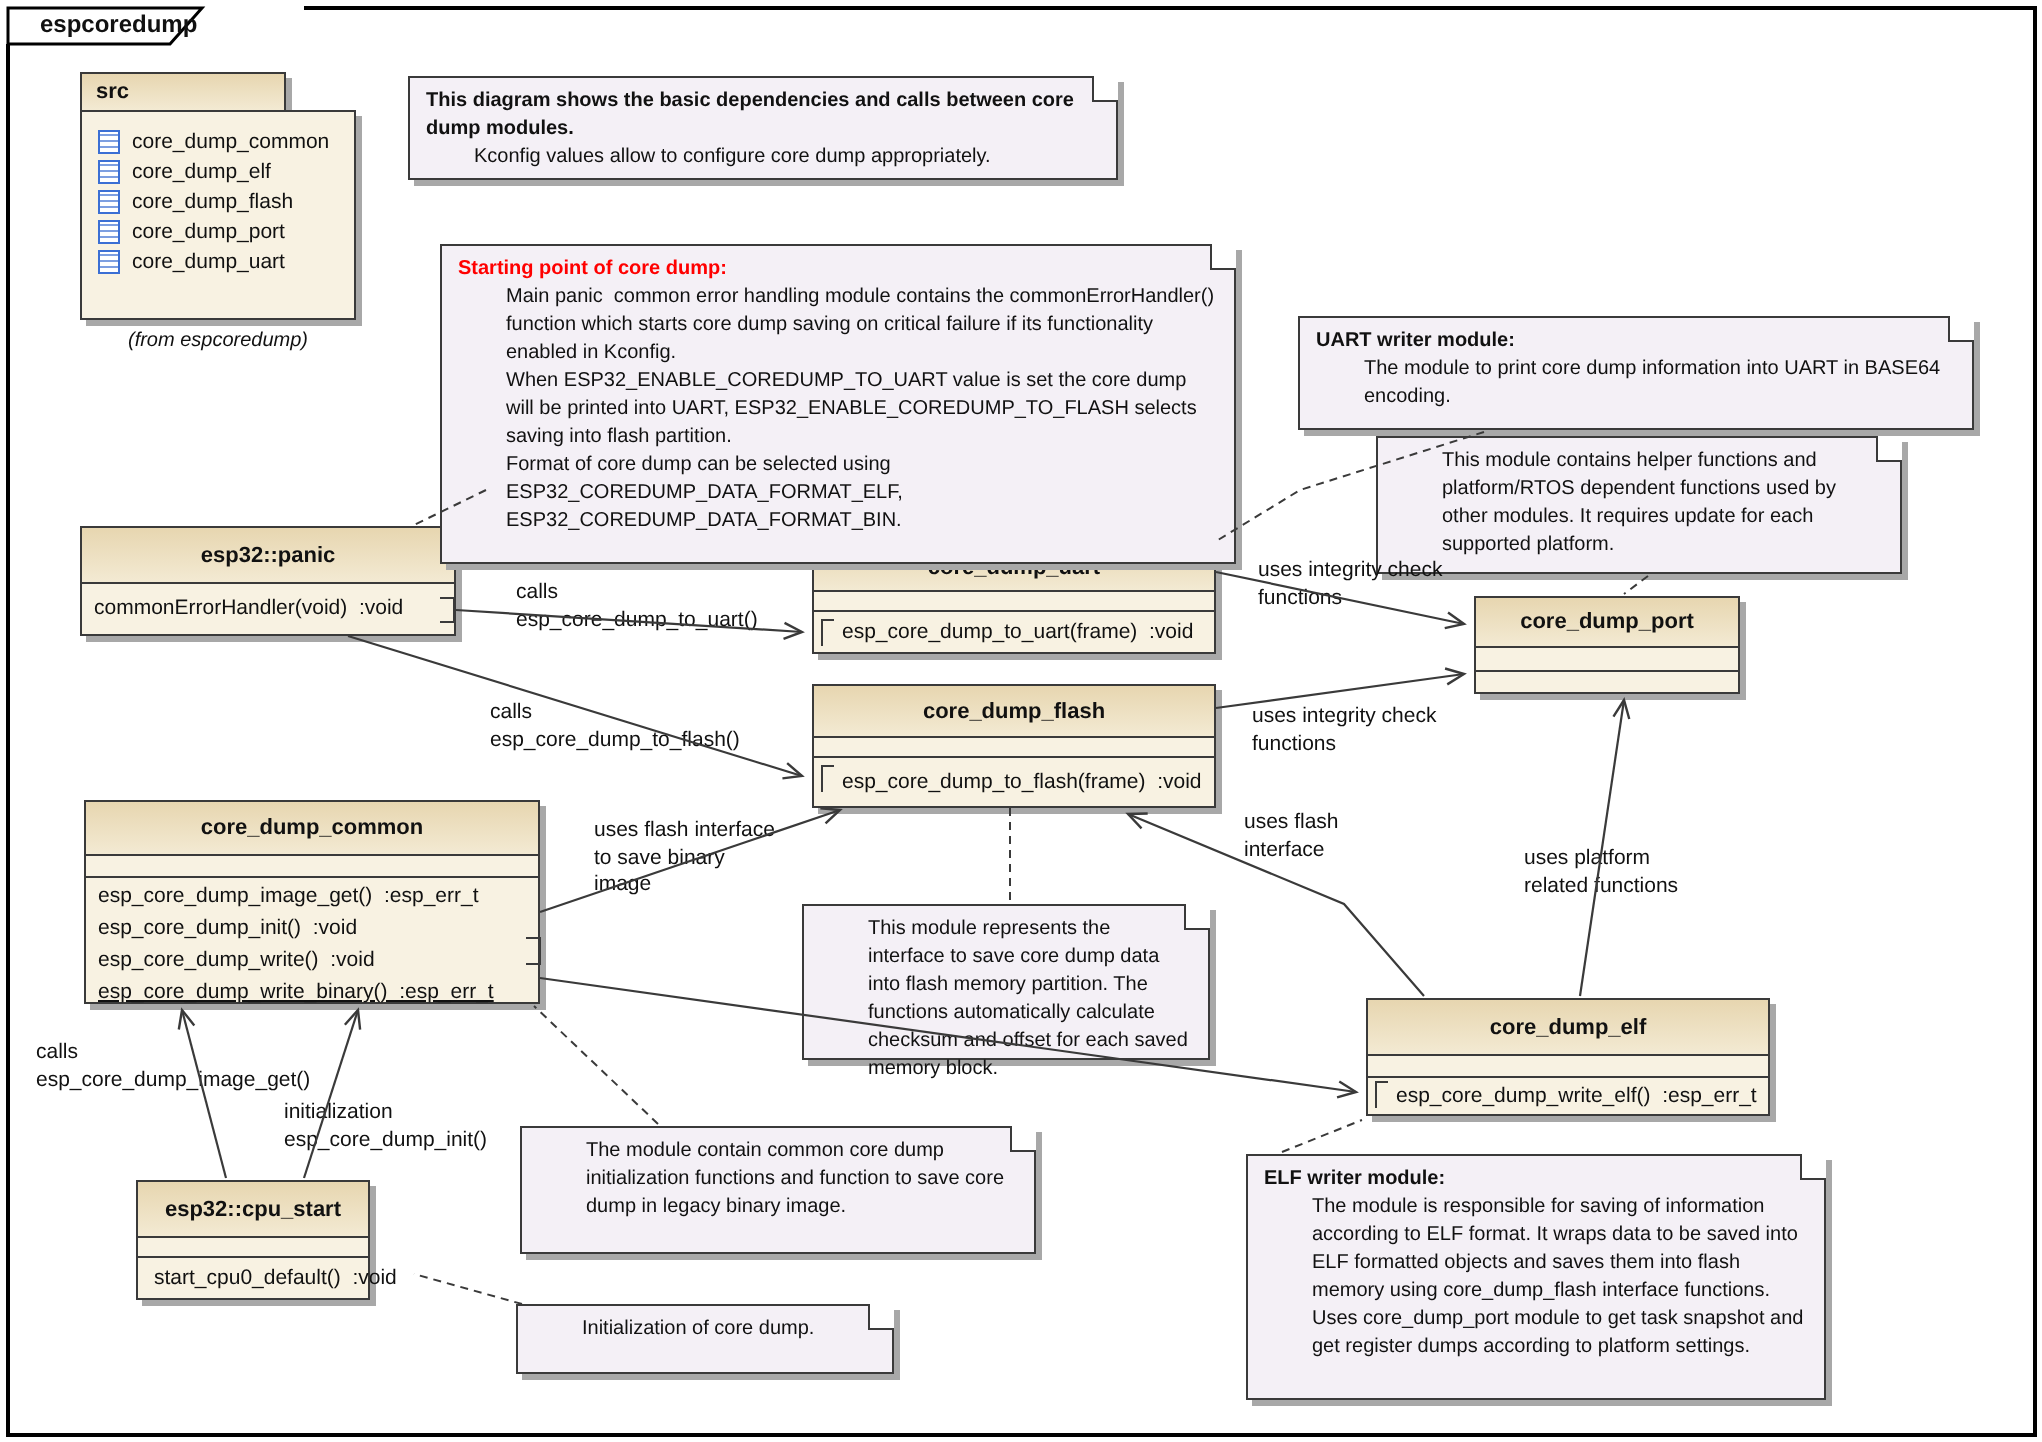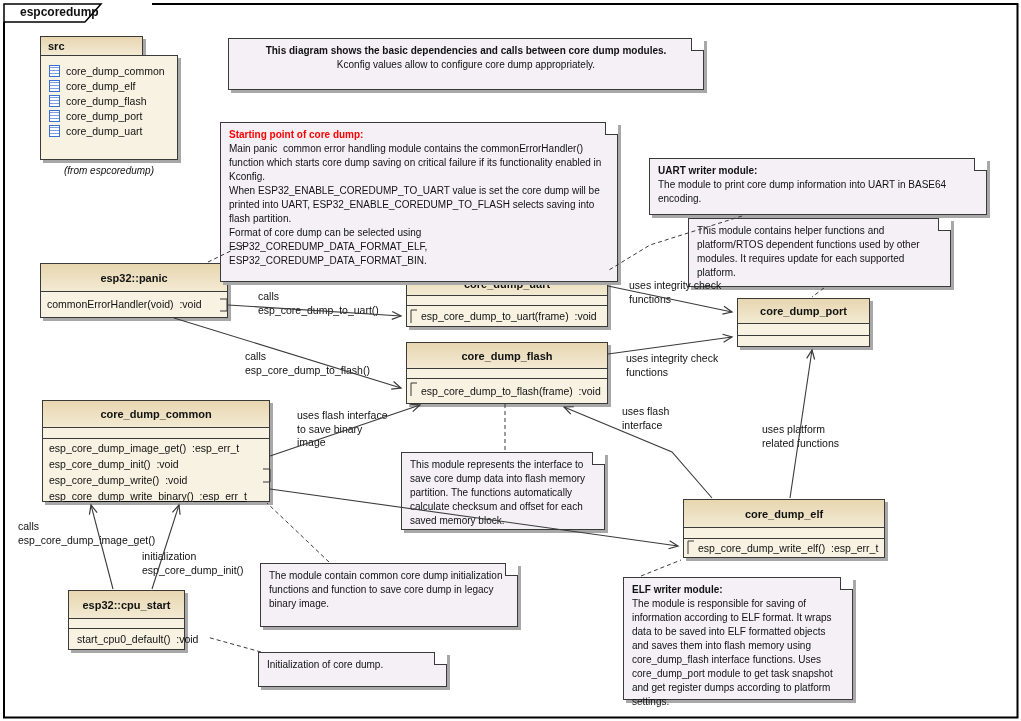--- a/index.html
+++ b/index.html
@@ -50,21 +50,21 @@
     background:#f4f0f6; border:1px solid #3a3a3a;
     box-shadow:3px 3px 0 #a8a8a8; padding:5px 8px;
     font-size:10px; line-height:14px;
   }
   .note::before {
     content:""; position:absolute; top:-1px; right:-1px; width:12px; height:12px;
     background:#fff; border-left:1px solid #3a3a3a; border-bottom:1px solid #3a3a3a;
   }
   .note-title { font-weight:bold; }
   .note-title.red { color:#ff0000; }
-  .note-body { white-space:pre-wrap; }
+  .note-body { white-space:pre-wrap;margin-left:24px; }
   
   .conn-label { position:absolute; font-size:10.5px; line-height:13.5px; white-space:pre-line; }
   
   .frame-title { position:absolute; left:20px; top:5px; font-size:12px; font-weight:bold; }
   
   #wires { position:absolute; left:0; top:0; pointer-events:none; }
 </style>
 </head>
 <body>
 
@@ -144,21 +144,21 @@
   </div>
 
   <div class="uml-class" style="left:68px;top:590px;width:117px;height:60px;">
     <div class="cls-title" style="height:28px;">esp32::cpu_start</div>
     <div class="row-empty" style="height:10px;"></div>
     <div class="methods" style="padding:3px 2px 0 8px;">
       <div class="method">start_cpu0_default()  :void</div>
     </div>
   </div>
 
-  <div class="note" style="left:228px;top:38px;width:476px;height:52px;text-align:center;">
+  <div class="note" style="left:204px;top:38px;width:355px;height:52px;">
     <div class="note-title">This diagram shows the basic dependencies and calls between core dump modules.</div>
     <div class="note-body">Kconfig values allow to configure core dump appropriately.</div>
   </div>
 
   <div class="note" style="left:220px;top:122px;width:398px;height:160px;">
     <div class="note-title red">Starting point of core dump:</div>
     <div class="note-body">Main panic  common error handling module contains the commonErrorHandler() function which starts core dump saving on critical failure if its functionality enabled in Kconfig.
 When ESP32_ENABLE_COREDUMP_TO_UART value is set the core dump will be printed into UART, ESP32_ENABLE_COREDUMP_TO_FLASH selects saving into flash partition.
 Format of core dump can be selected using ESP32_COREDUMP_DATA_FORMAT_ELF,
 ESP32_COREDUMP_DATA_FORMAT_BIN.</div>
@@ -178,21 +178,21 @@
   </div>
 
   <div class="note" style="left:260px;top:563px;width:258px;height:64px;">
     <div class="note-body">The module contain common core dump initialization functions and function to save core dump in legacy binary image.</div>
   </div>
 
   <div class="note" style="left:258px;top:652px;width:189px;height:35px;">
     <div class="note-body">Initialization of core dump.</div>
   </div>
 
-  <div class="note" style="left:623px;top:577px;width:230px;height:123px;">
+  <div class="note" style="left:623px;top:577px;width:290px;height:123px;">
     <div class="note-title">ELF writer module:</div>
     <div class="note-body">The module is responsible for saving of information according to ELF format. It wraps data to be saved into ELF formatted objects and saves them into flash memory using core_dump_flash interface functions. Uses core_dump_port module to get task snapshot and get register dumps according to platform settings.</div>
   </div>
 
   <div class="conn-label" style="left:258px;top:290px;">calls
 esp_core_dump_to_uart()</div>
   <div class="conn-label" style="left:245px;top:350px;">calls
 esp_core_dump_to_flash()</div>
   <div class="conn-label" style="left:629px;top:279px;">uses integrity check
 functions</div>

